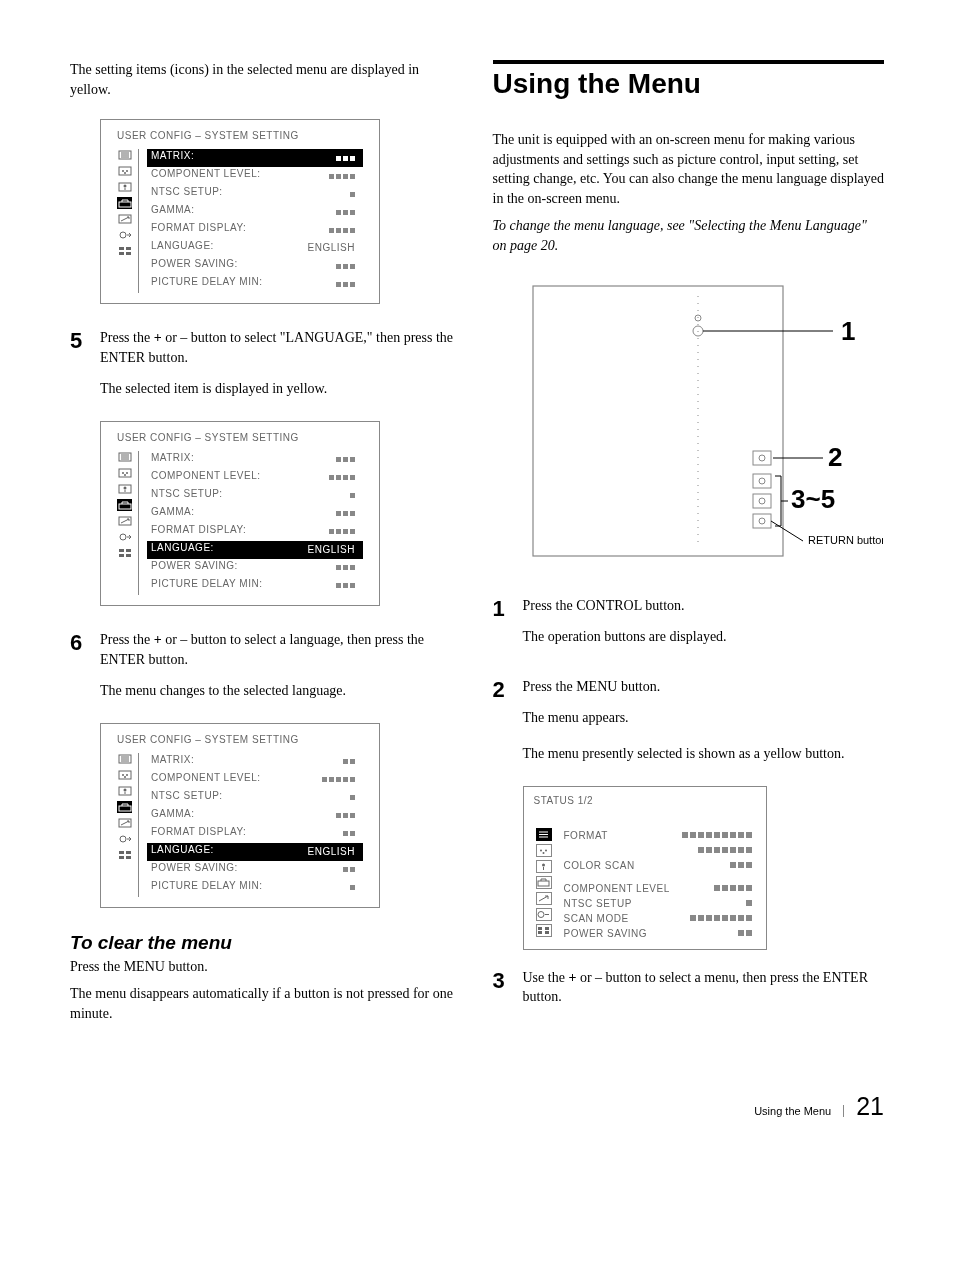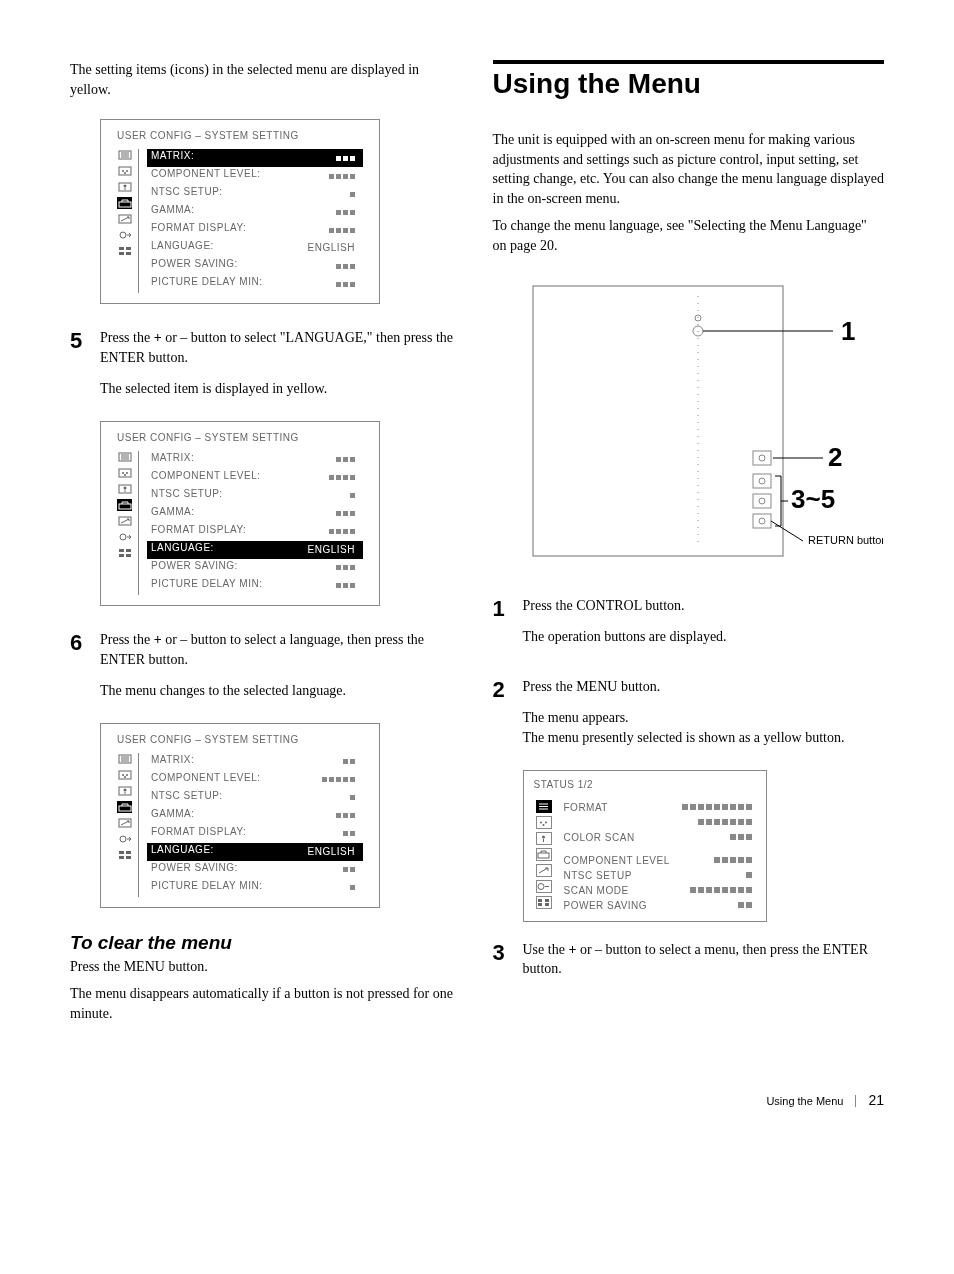--- a/index.html
+++ b/index.html
@@ -83,21 +83,21 @@
     }
     .para { line-height: 1.4; margin-bottom: 8px; }
     
     .h1-rule { height: 4px; background: #000; margin-bottom: 4px; }
     h1 {
       font-family: Helvetica, Arial, sans-serif;
       font-size: 28px;
       font-weight: bold;
       margin-bottom: 30px;
     }
-    .italic { }
+    .italic { font-style: italic; }
     .inline-sq {
       display: inline-block;
       width: 10px; height: 10px;
       background: #000;
       vertical-align: middle;
       position: relative;
       top: -1px;
     }
     
     .diagram {
@@ -120,21 +120,21 @@
     .status-panel {
       border: 1px solid #888;
       width: 244px;
       margin: 8px 0 10px 30px;
       padding: 8px 10px;
       font-family: Helvetica, Arial, sans-serif;
       font-size: 10px;
       letter-spacing: 0.5px;
       color: #666;
     }
-    .status-body { display: flex; margin-top: 10px; }
+    .status-body { display: flex; margin-top: 22px; }
     .status-icons {
       width: 20px;
       display: flex; flex-direction: column; gap: 3px;
       align-items: center;
     }
     .sicon {
       width: 16px; height: 13px;
       border: 1px solid #888;
       display: flex; align-items: center; justify-content: center;
       font-size: 9px;
@@ -147,21 +147,21 @@
     
     .footer {
       display: flex;
       justify-content: flex-end;
       align-items: baseline;
       gap: 12px;
       margin-top: 60px;
       font-family: Helvetica, Arial, sans-serif;
     }
     .footer-title { font-size: 11px; border-right: 1px solid #888; padding-right: 12px; }
-    .footer-page { font-size: 14px; text-align: right; }
+    .footer-page { font-size: 25px; text-align: right; }
   </style>
 </head>
 <body>
 
 <div class="columns">
 
   <div class="col">
     <p class="intro">The setting items (icons) in the selected menu are displayed in yellow.</p>
 
     <div class="menu-panel">
@@ -586,21 +586,21 @@
       <div class="step-body">
         <p>Press the CONTROL button.</p>
         <p>The operation buttons are displayed.</p>
       </div>
     </div>
 
     <div class="step">
       <div class="step-num">2</div>
       <div class="step-body">
         <p>Press the MENU button.</p>
-        <p style="margin-bottom:0">The menu appears.</p>
+        <p style="margin-bottom:16px">The menu appears.</p>
         <p>The menu presently selected is shown as a yellow button.</p>
       </div>
     </div>
 
     <div class="status-panel">
       <div>STATUS 1/2</div>
       <div class="status-body">
         <div class="status-icons" id="sicons">
             <div class="sicon sel">
               <svg width="13" height="9">

